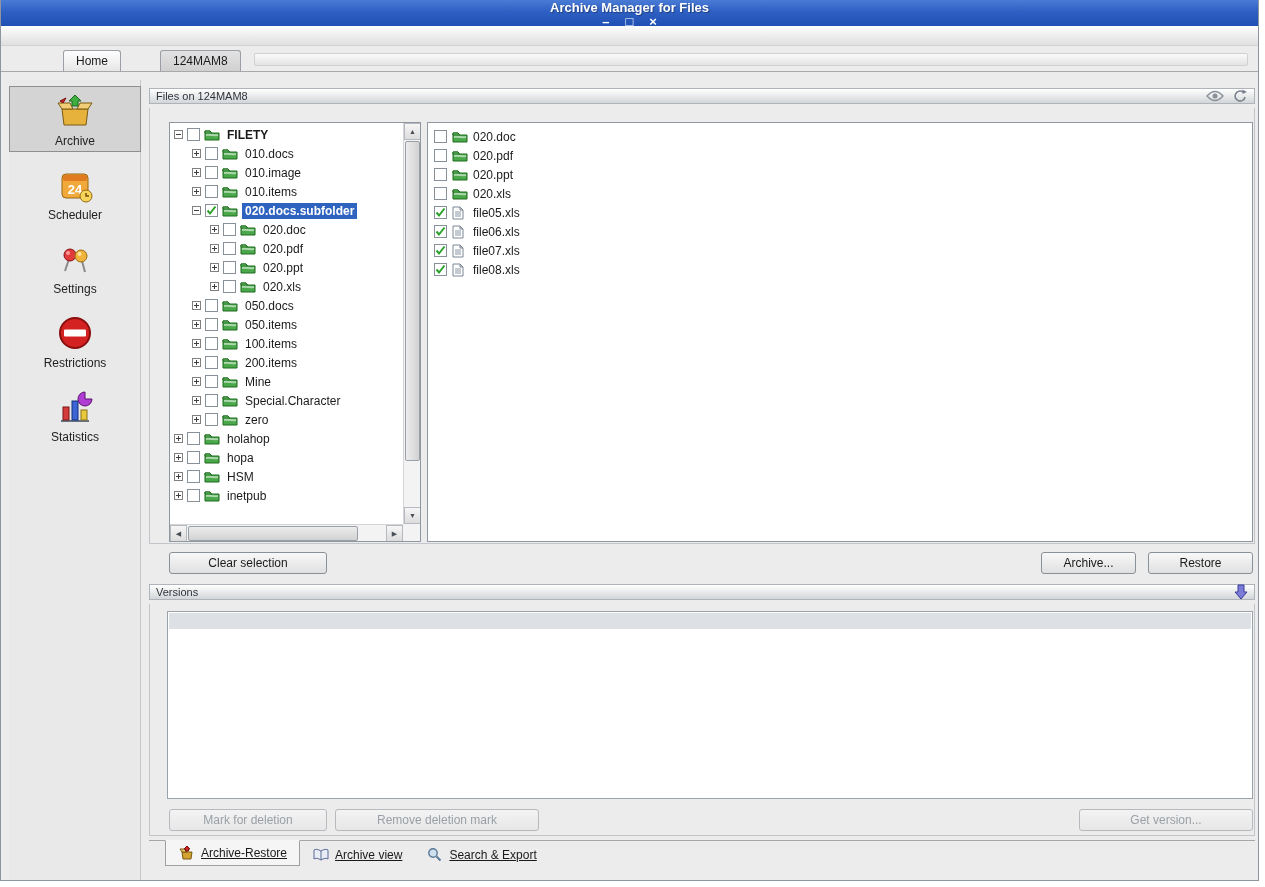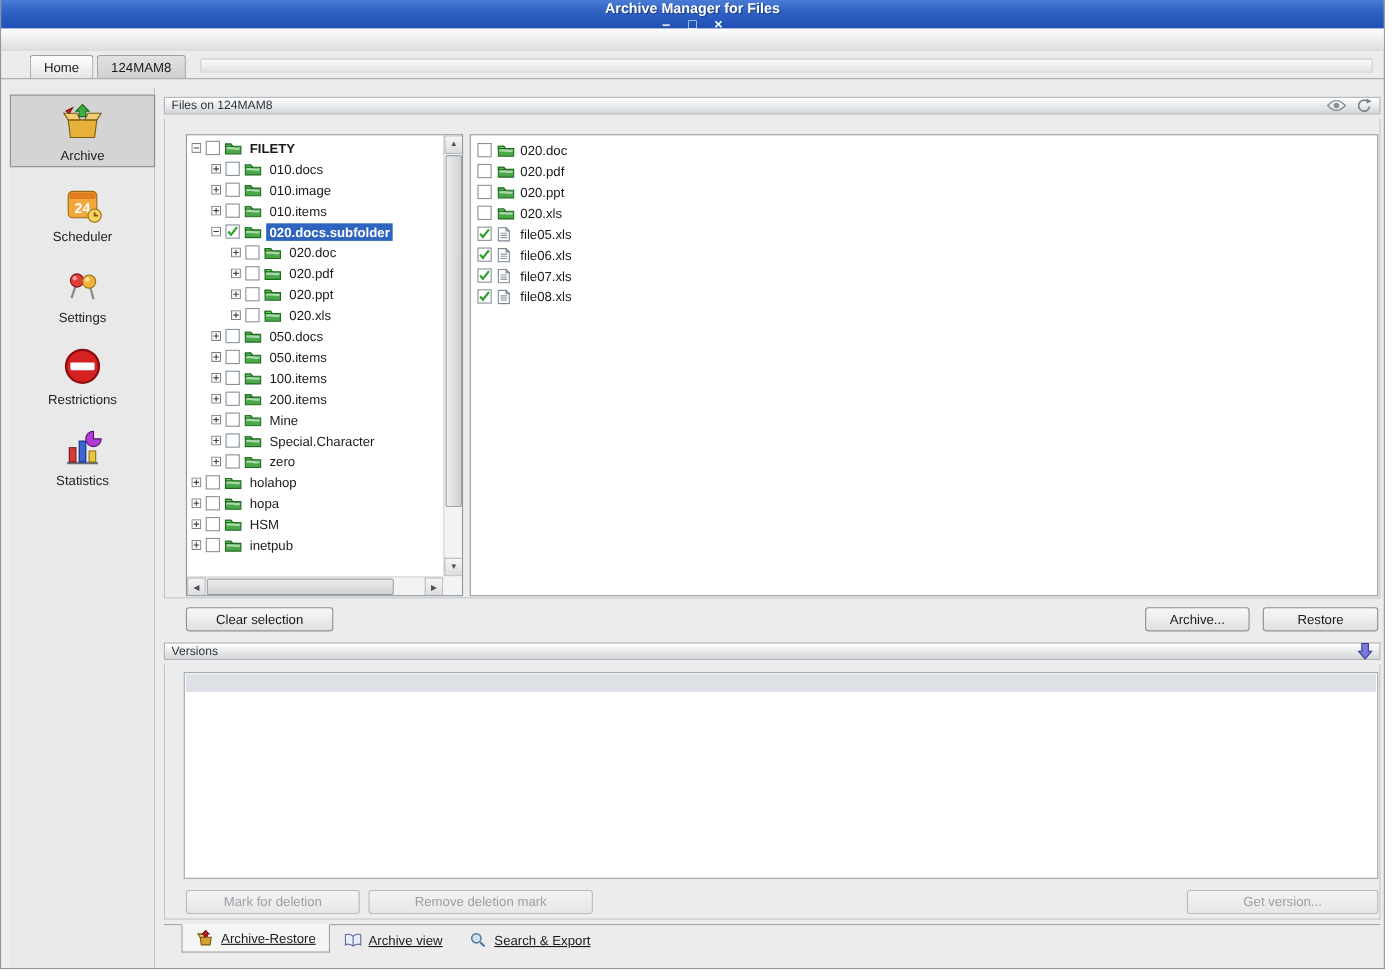--- a/index.html
+++ b/index.html
@@ -17,21 +17,21 @@
   .win-controls span { cursor:default; line-height:1; }
 
   .topstrip { position:absolute; left:0; top:26px; right:0; height:20px;
     background:linear-gradient(#fdfdfd,#e0e0e0); border-bottom:1px solid #d2d2d2; }
 
   
   .navtabs { position:absolute; left:0; top:46px; width:100%; height:26px;
     border-bottom:1px solid #a8a8a8; display:flex; align-items:flex-end; padding-left:26px; }
   .navtab { height:21px; display:flex; align-items:center; padding:0 12px;
     border:1px solid #9aa0a6; border-bottom:none; border-radius:3px 3px 0 0;
-    background:linear-gradient(#fefefe,#e6e6e6); margin-right:3px; font-size:12px; cursor:default; }
+    background:linear-gradient(#fefefe,#e6e6e6); margin-right:3px; font-size:12px; cursor:default;margin-left:36px; }
   .navtab.active { background:linear-gradient(#e2e2e2,#d0d0d0); }
   .tab-filler { flex:1; height:13px; margin:0 10px 5px 10px;
     background:linear-gradient(#fbfbfb,#e3e3e3); border:1px solid #d0d0d0; border-radius:2px; }
 
   
   .sidebar { position:absolute; left:8px; top:80px; width:132px; height:800px;
     background:#e9e9e9; border-right:1px solid #c8c8c8; padding-top:6px; }
   .sb-item { width:132px; height:66px; margin-bottom:8px; display:flex; flex-direction:column;
     align-items:center; justify-content:center; gap:3px; border:1px solid transparent; cursor:default; }
   .sb-item.active { background:#d4d4d4; border:1px solid #8f8f8f; }
@@ -81,21 +81,21 @@
     background:#fff; border:1px solid #8f98a0; overflow:hidden; padding:4px 0 0 6px; }
   .frow { display:flex; align-items:center; height:19px; cursor:default; }
   .ficon { width:16px; height:14px; display:inline-flex; margin-right:5px; flex:none; }
   .flabel { font-size:12px; }
 
   
   .btn { position:absolute; height:22px; background:linear-gradient(#f8f8f8,#e0e0e0);
     border:1px solid #8a9097; border-radius:3px; font-size:12px; font-family:inherit; color:#1a1a1a;
     display:flex; align-items:center; justify-content:center; cursor:default; padding:0 8px; }
   .btn.disabled { color:#9aa0a6; border-color:#b6babe; background:linear-gradient(#f3f3f3,#e7e7e7); }
-  #btn-clear { left:168px; top:552px; width:134px; }
+  #btn-clear { left:168px; top:552px; width:158px; }
   #btn-archive { left:1040px; top:552px; width:95px; }
   #btn-restore { left:1147px; top:552px; width:105px; }
   #btn-mark { left:168px; top:809px; width:158px; }
   #btn-remove { left:334px; top:809px; width:204px; }
   #btn-getver { left:1078px; top:809px; width:174px; }
 
   
   .vlist { position:absolute; left:166px; top:611px; width:1086px; height:188px;
     background:#fff; border:1px solid #9aa2aa; }
   .vstripe { margin:1px; height:16px; background:#dde1e6; }

